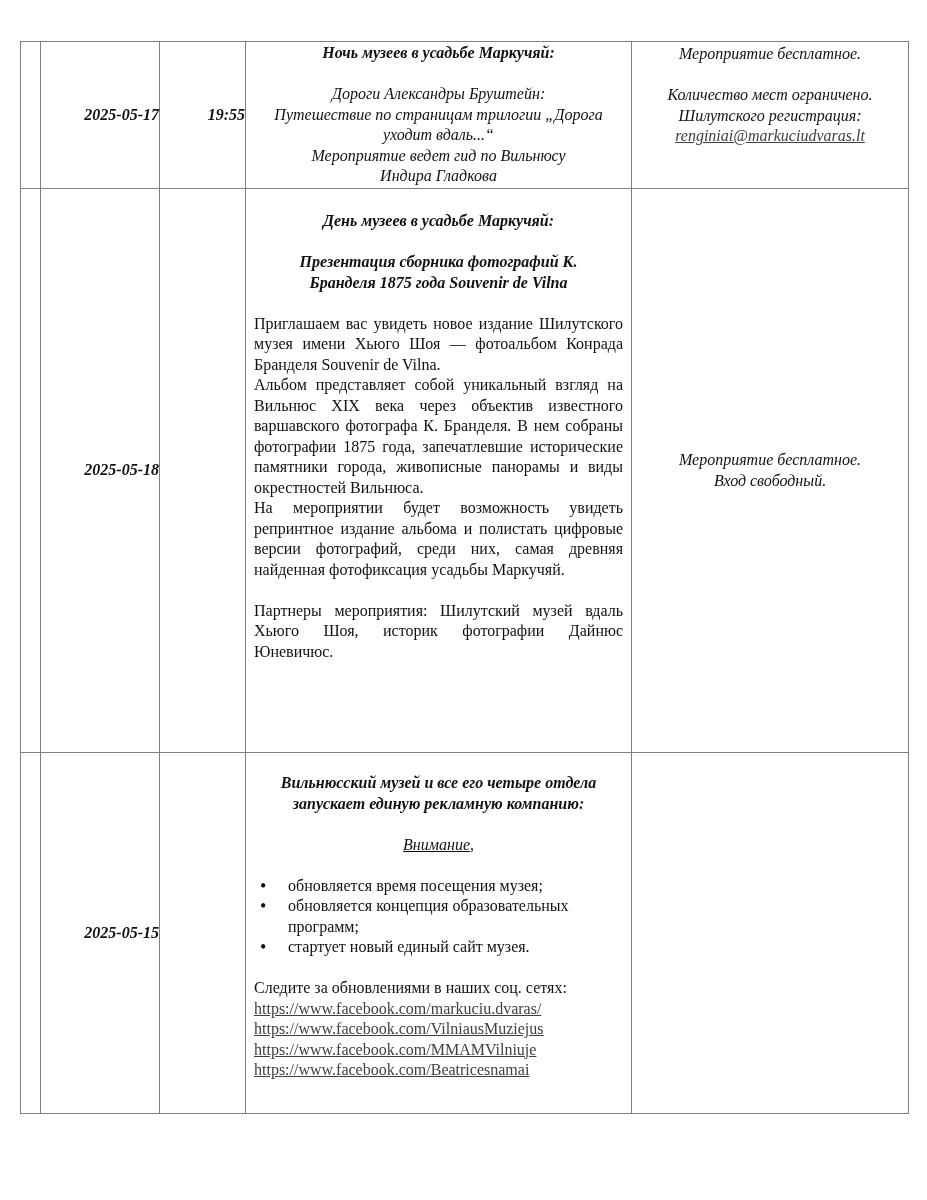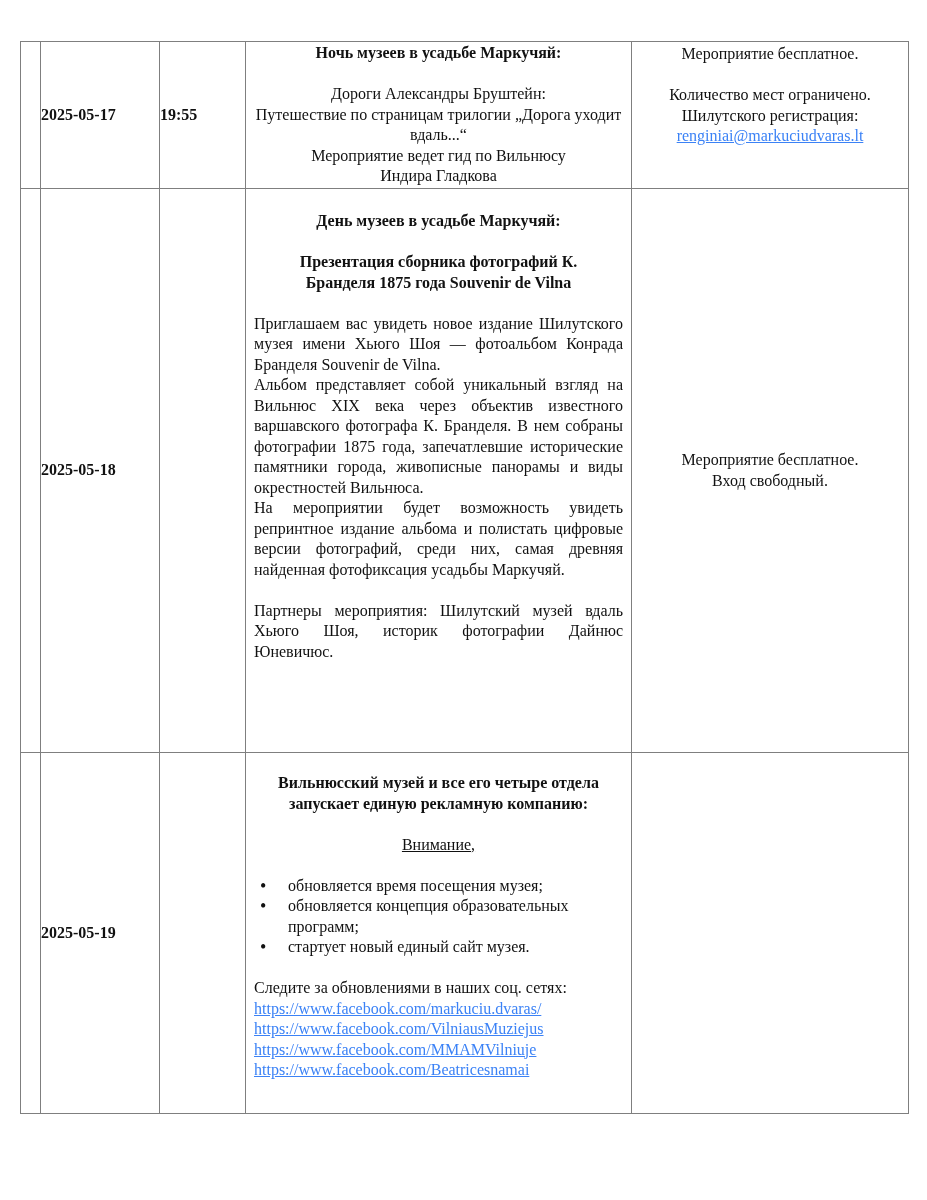--- a/index.html
+++ b/index.html
@@ -2,27 +2,27 @@
 <html><head>
   <meta charset="utf-8">
   <style>
     html, body { margin: 0; padding: 0; background: #ffffff; }
     body { width: 927px; height: 1200px; position: relative; overflow: hidden;
            font-family: "Liberation Serif", "DejaVu Serif", serif; color: #111; font-size: 16px; }
     .page { position: absolute; left: 0; top: 0; width: 927px; height: 1200px; }
     table.sched { position: absolute; left: 20px; top: 41px; border-collapse: collapse; table-layout: fixed; width: 888px; }
     table.sched td { border: 1.5px solid #7f7f7f; vertical-align: middle; padding: 0; line-height: 20.5px; }
     col.c1 { width: 20px; } col.c2 { width: 119px; } col.c3 { width: 86px; } col.c4 { width: 386px; } col.c5 { width: 277px; }
-    .date, .time { font-weight: bold; text-align: left; }
-    .center { text-align: center; }
+    .date, .time { font-weight: bold; text-align: right; font-style: italic; }
+    .center { text-align: center; font-style: italic; }
     .desc { padding: 0 8px !important; }
     .just { text-align: justify; text-align-last: left; }
     .b { font-weight: bold; }
     .blank { height: 20.5px; }
-    a.link { color: #3b82f6; text-decoration: underline; }
+    a.link { color: #404040; text-decoration: underline; }
     .u { text-decoration: underline; }
     ul.bullets { margin: 0; padding-left: 34px; list-style: none; font-family: Liberation Serif, serif; }
     ul.bullets li { position: relative; text-align: left; }
     ul.bullets li::before { content: "\2022"; position: absolute; left: -28px; font-size: 18px; }
     .row1 { height: 147px; } .row2 { height: 564px; } .row3 { height: 361px; }
   </style>
 </head>
 <body>
 
 <div class="page">
@@ -73,21 +73,21 @@
         <div class="just">Партнеры мероприятия: Шилутский музей вдаль Хьюго Шоя, историк фотографии Дайнюс Юневичюс.</div>
       </td>
       <td class="center">
         <div>Мероприятие бесплатное.</div>
         <div>Вход свободный.</div>
       </td>
     </tr>
 
     <tr class="row3">
       <td></td>
-      <td class="date">2025-05-19</td>
+      <td class="date">2025-05-15</td>
       <td class="time"></td>
       <td class="desc" style="vertical-align: top; padding-top: 20px !important;">
         <div class="b center" style="padding: 0 4px;">Вильнюсский музей и все его четыре отдела запускает единую рекламную компанию:</div>
         <div class="blank"></div>
         <div class="center"><span class="u">Внимание,</span></div>
         <div class="blank"></div>
         <ul class="bullets">
           <li>обновляется время посещения музея;</li>
           <li>обновляется концепция образовательных программ;</li>
           <li>стартует новый единый сайт музея.</li>

